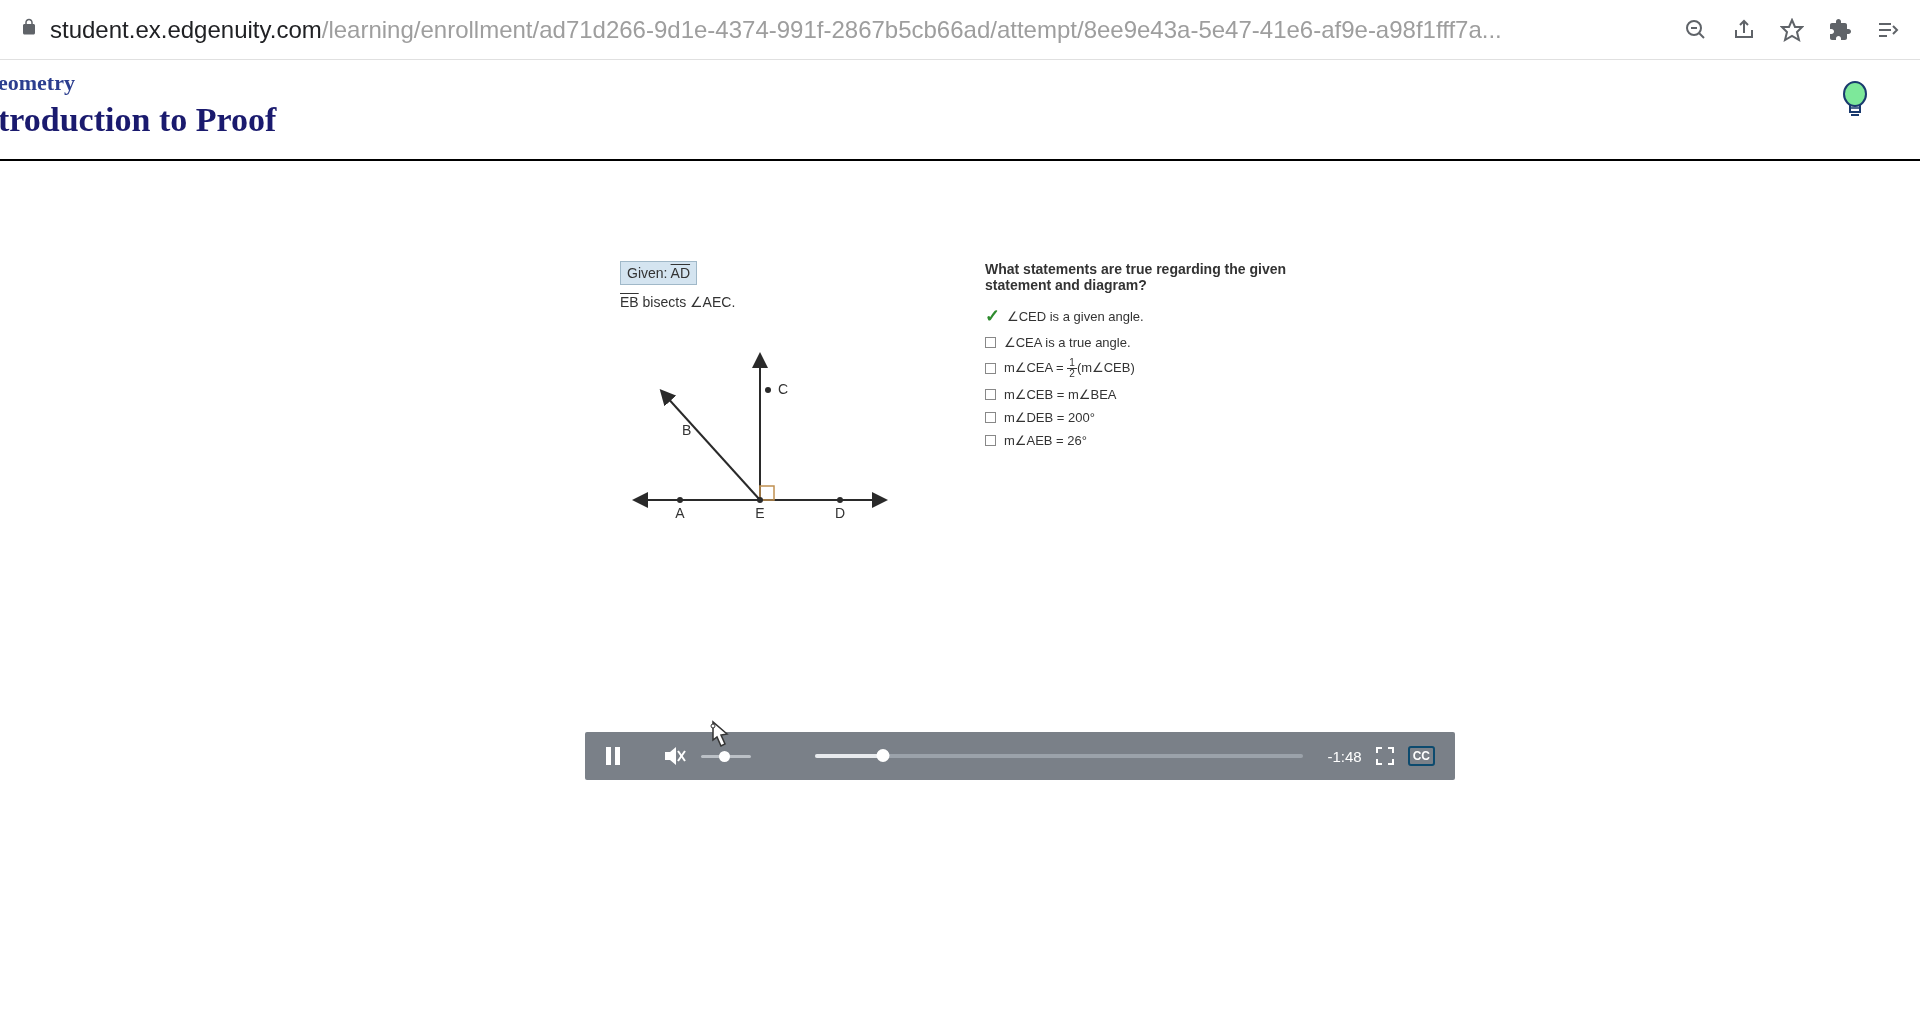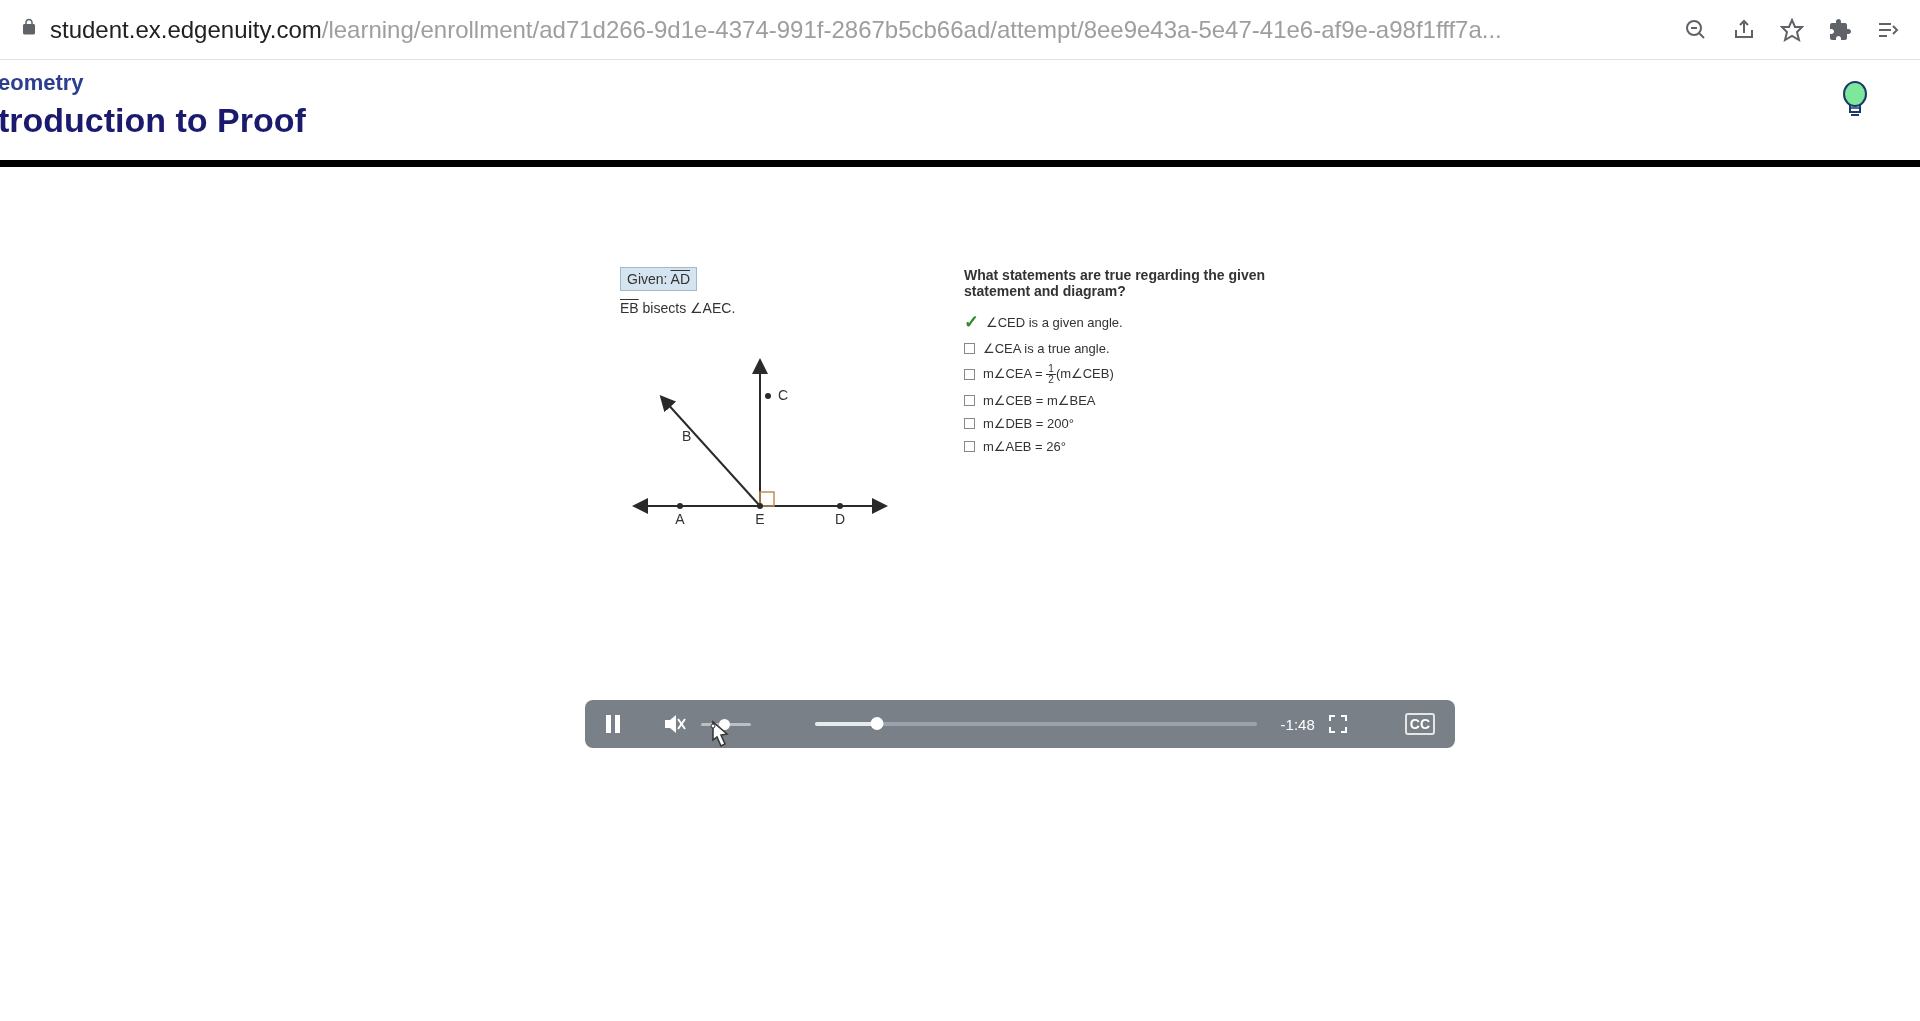--- a/index.html
+++ b/index.html
@@ -39,22 +39,23 @@
       align-items: center;
       color: #5f6368;
     }
     .browser-icons svg, .browser-icons span {
       width: 24px;
       height: 24px;
       cursor: pointer;
     }
     .header {
       padding: 10px 0 20px 0;
-      border-bottom: 7px solid #000000;
+      border-bottom: 2px solid #000000;
       position: relative;
+      font-family: Liberation Serif, serif;
     }
     .course-name {
       color: #2c3e8f;
       font-size: 22px;
       font-weight: bold;
       margin-left: -2px;
     }
     .lesson-title {
       color: #1a1a6e;
       font-size: 34px;
@@ -100,20 +101,21 @@
     }
     .bisect-text .line-over {
       text-decoration: overline;
     }
     .angle-sym::before { content: "∠"; }
     .diagram-svg {
       margin-top: 30px;
     }
     .question-side {
       flex: 1;
+      margin-left: 21px;
     }
     .question-text {
       font-size: 14px;
       color: #333;
       font-weight: bold;
       margin-bottom: 12px;
     }
     .option-row {
       display: flex;
       align-items: center;
@@ -141,30 +143,30 @@
       flex-direction: column;
       vertical-align: middle;
       font-size: 10px;
       line-height: 1;
       text-align: center;
     }
     .frac .num { border-bottom: 1px solid #333; padding: 0 2px; }
     .frac .den { padding: 0 2px; }
     .video-controls {
       position: absolute;
-      top: 700px;
+      top: 732px;
       left: 585px;
       width: 870px;
       height: 48px;
       background: #7a8088;
       display: flex;
       align-items: center;
       padding: 0 20px;
       gap: 14px;
-      border-radius: 8px;
+      border-radius: 2px;
     }
     .vc-btn {
       color: #fff;
       cursor: pointer;
       display: flex;
       align-items: center;
     }
     .volume-slider {
       width: 50px;
       height: 3px;
@@ -207,27 +209,26 @@
       background: #fff;
       border-radius: 50%;
       transform: translateX(-50%);
     }
     .time-label {
       color: #fff;
       font-size: 15px;
       font-weight: 500;
     }
     .cc-box {
-      border: 2px solid #e5e5e5;
+      border: 2px solid #0c4a6e;
       border-radius: 3px;
       padding: 1px 3px;
-      font-size: 14px;
+      font-size: 12px;
       font-weight: bold;
       color: #fff;
-      margin-left: 44px;
     }
     .cursor-pointer {
       position: absolute;
       top: 720px;
       left: 705px;
       pointer-events: none;
     }
   </style>
 </head>
 <body>

